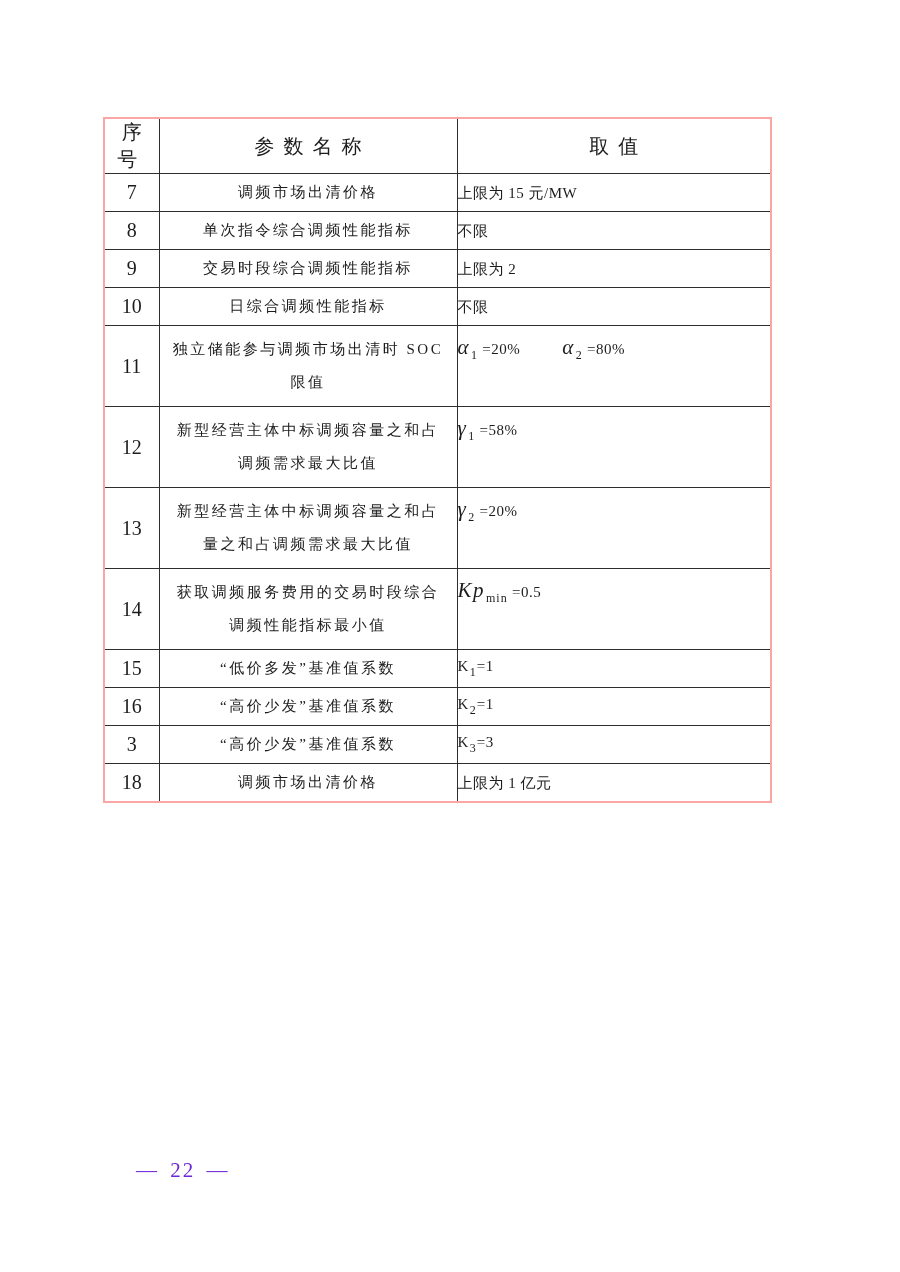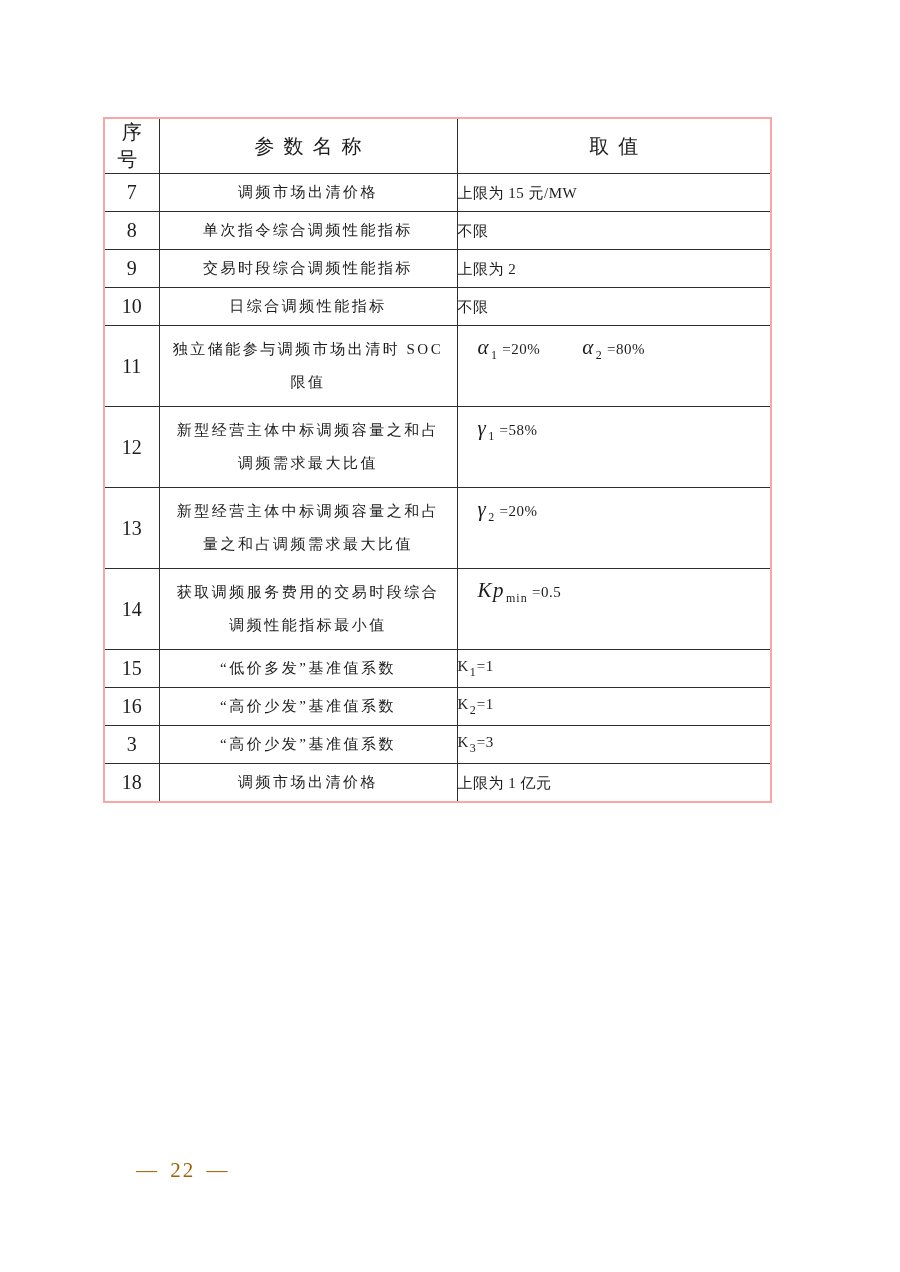--- a/index.html
+++ b/index.html
@@ -60,21 +60,21 @@
   .cell-value {
     text-align: left;
     font-size: 19px;
     letter-spacing: 0.5px;
     padding-left: 10px;
     padding-right: 6px;
     line-height: 24px;
     white-space: nowrap;
   }
   tr.row-single .cell-value { vertical-align: middle; }
-  tr.row-double .cell-value { vertical-align: top; padding-top: 9px; padding-left: 20px; }
+  tr.row-double .cell-value { vertical-align: top; padding-top: 9px; }
   .seg-n { font-size: 15px; }
   .seg-i {
     font-style: italic;
     font-size: 21px;
     letter-spacing: 1.5px;
   }
   .seg-s {
     font-size: 12px;
     letter-spacing: 1px;
     vertical-align: -5px;
@@ -84,21 +84,21 @@
     display: inline-block;
     width: 42px;
   }
   .footer {
     position: absolute;
     left: 136px;
     top: 1158px;
     font-size: 21px;
     letter-spacing: 2px;
     word-spacing: 4px;
-    color: #a16207;
+    color: #6d28d9;
   }
 </style>
 </head>
 <body>
 
 <div class="page">
 
   <table class="param-table">
     <colgroup>
         <col class="c1">

